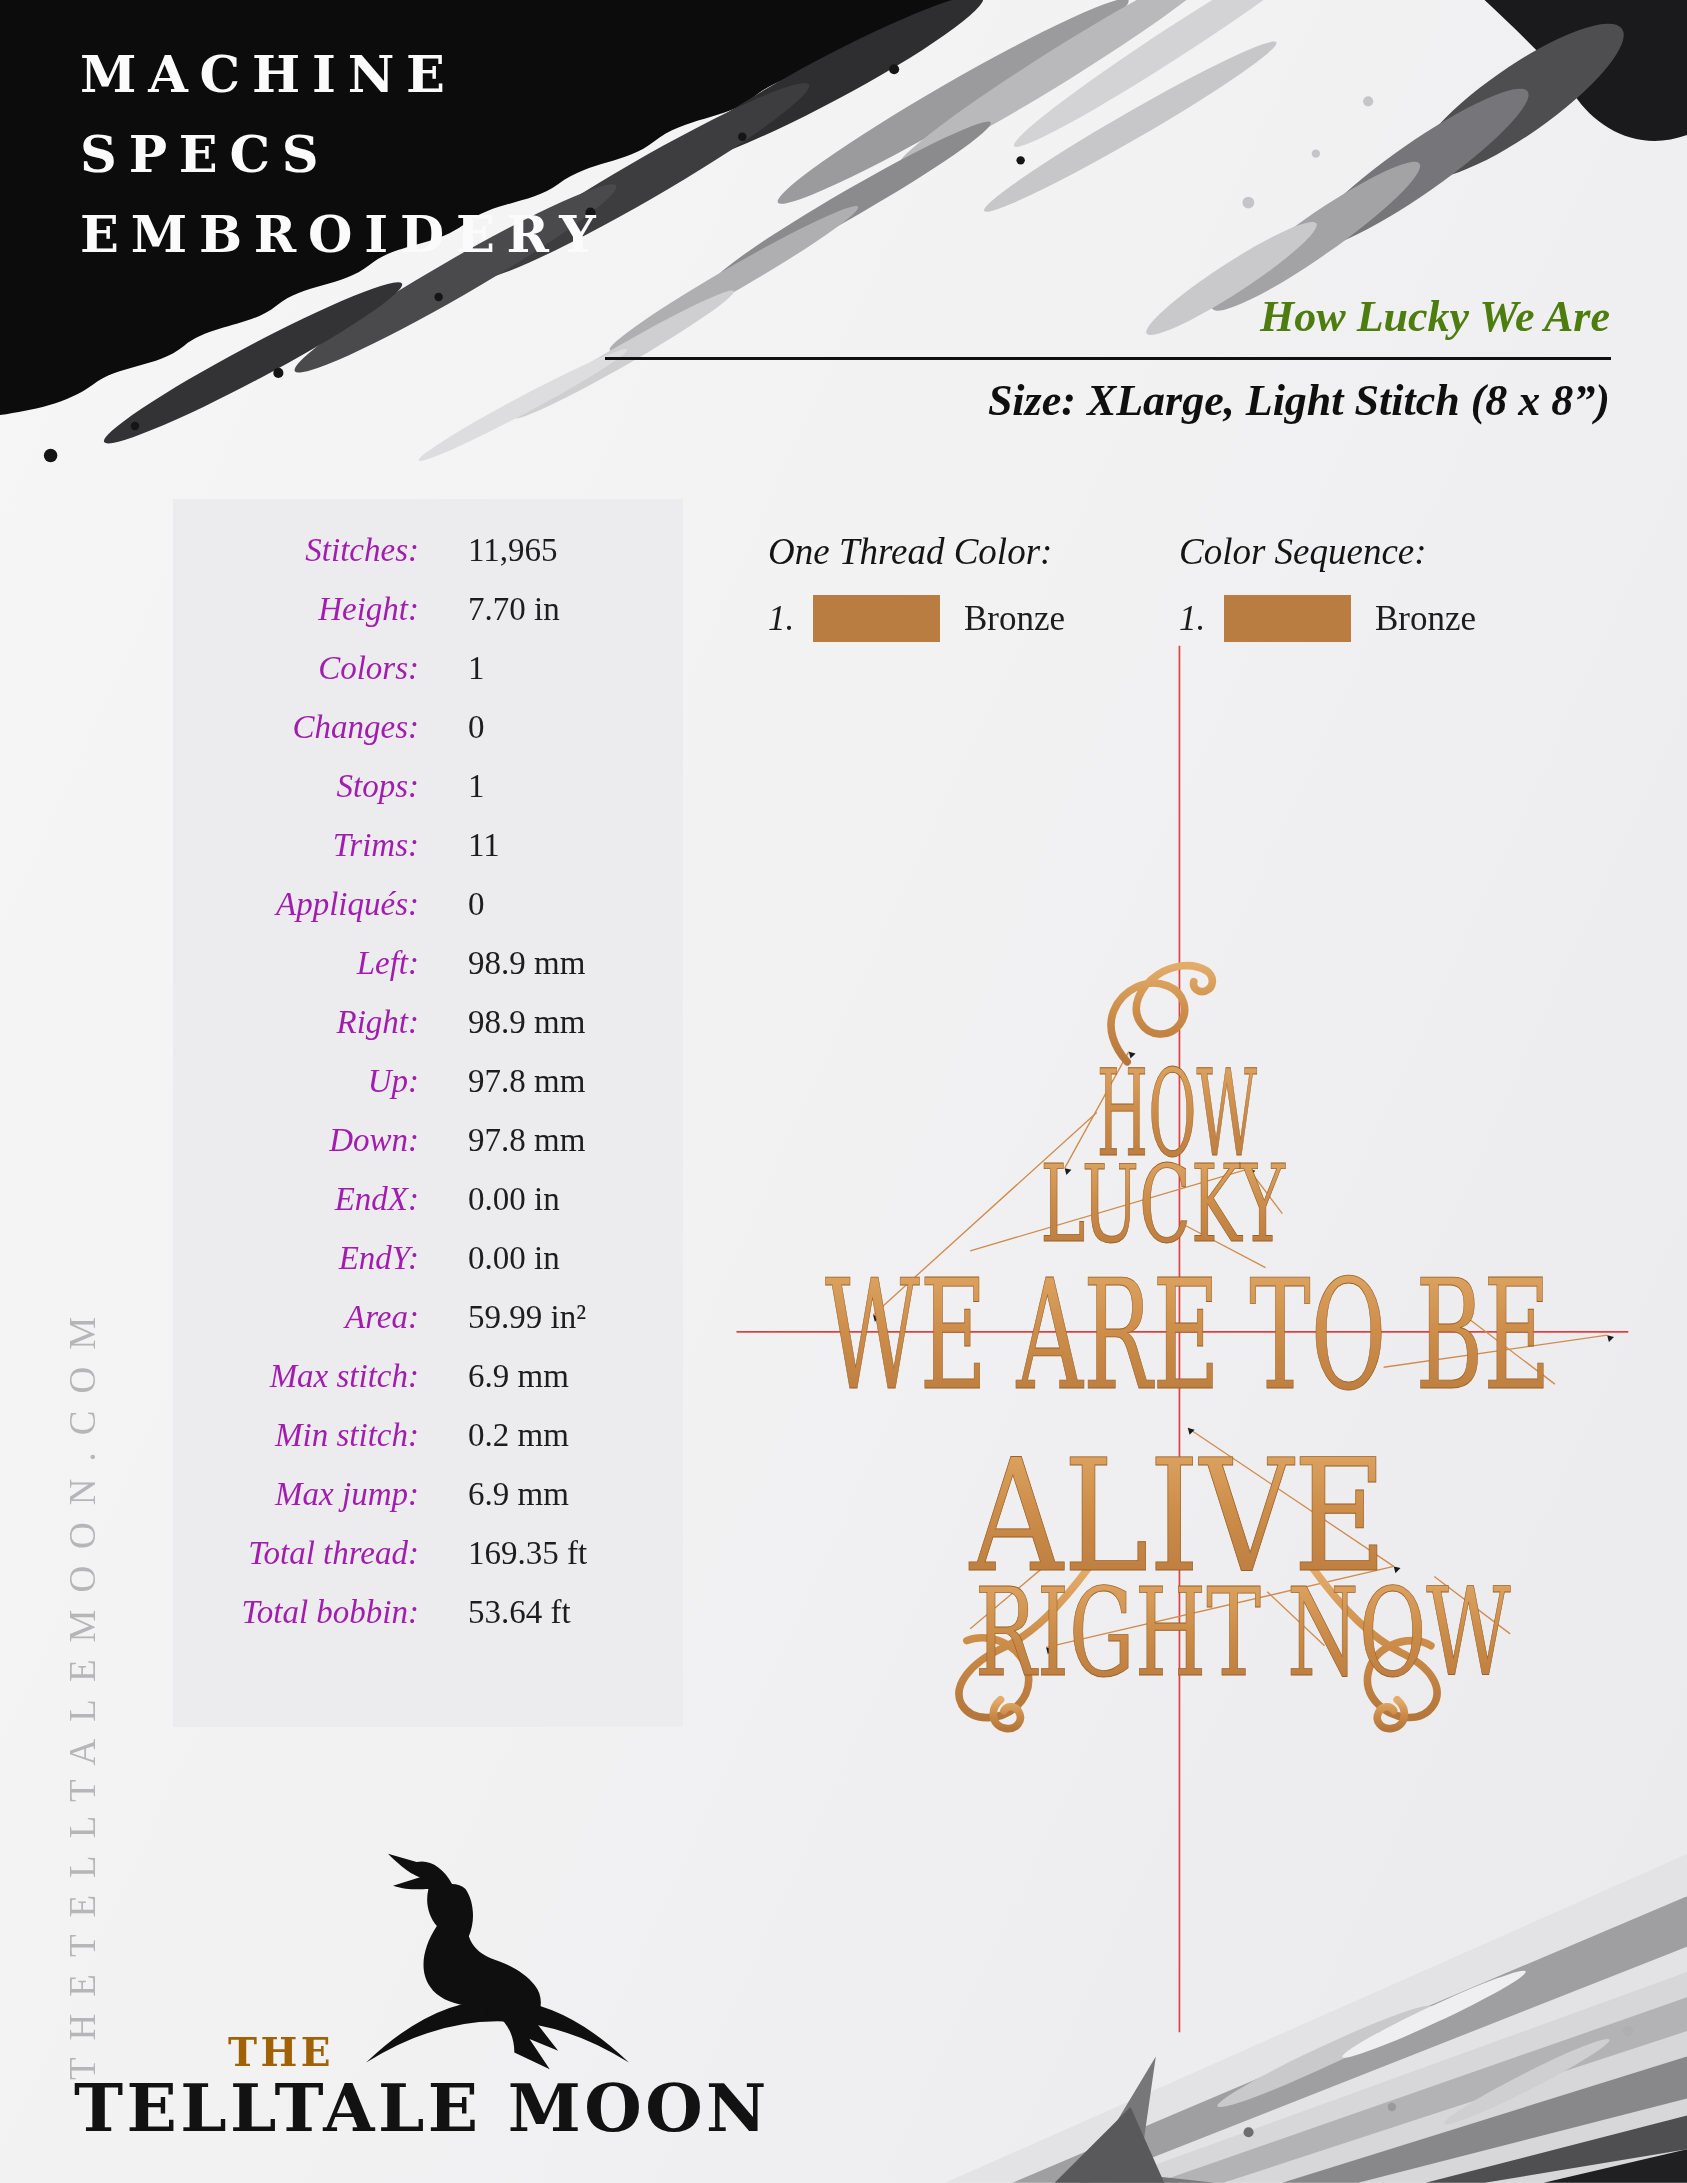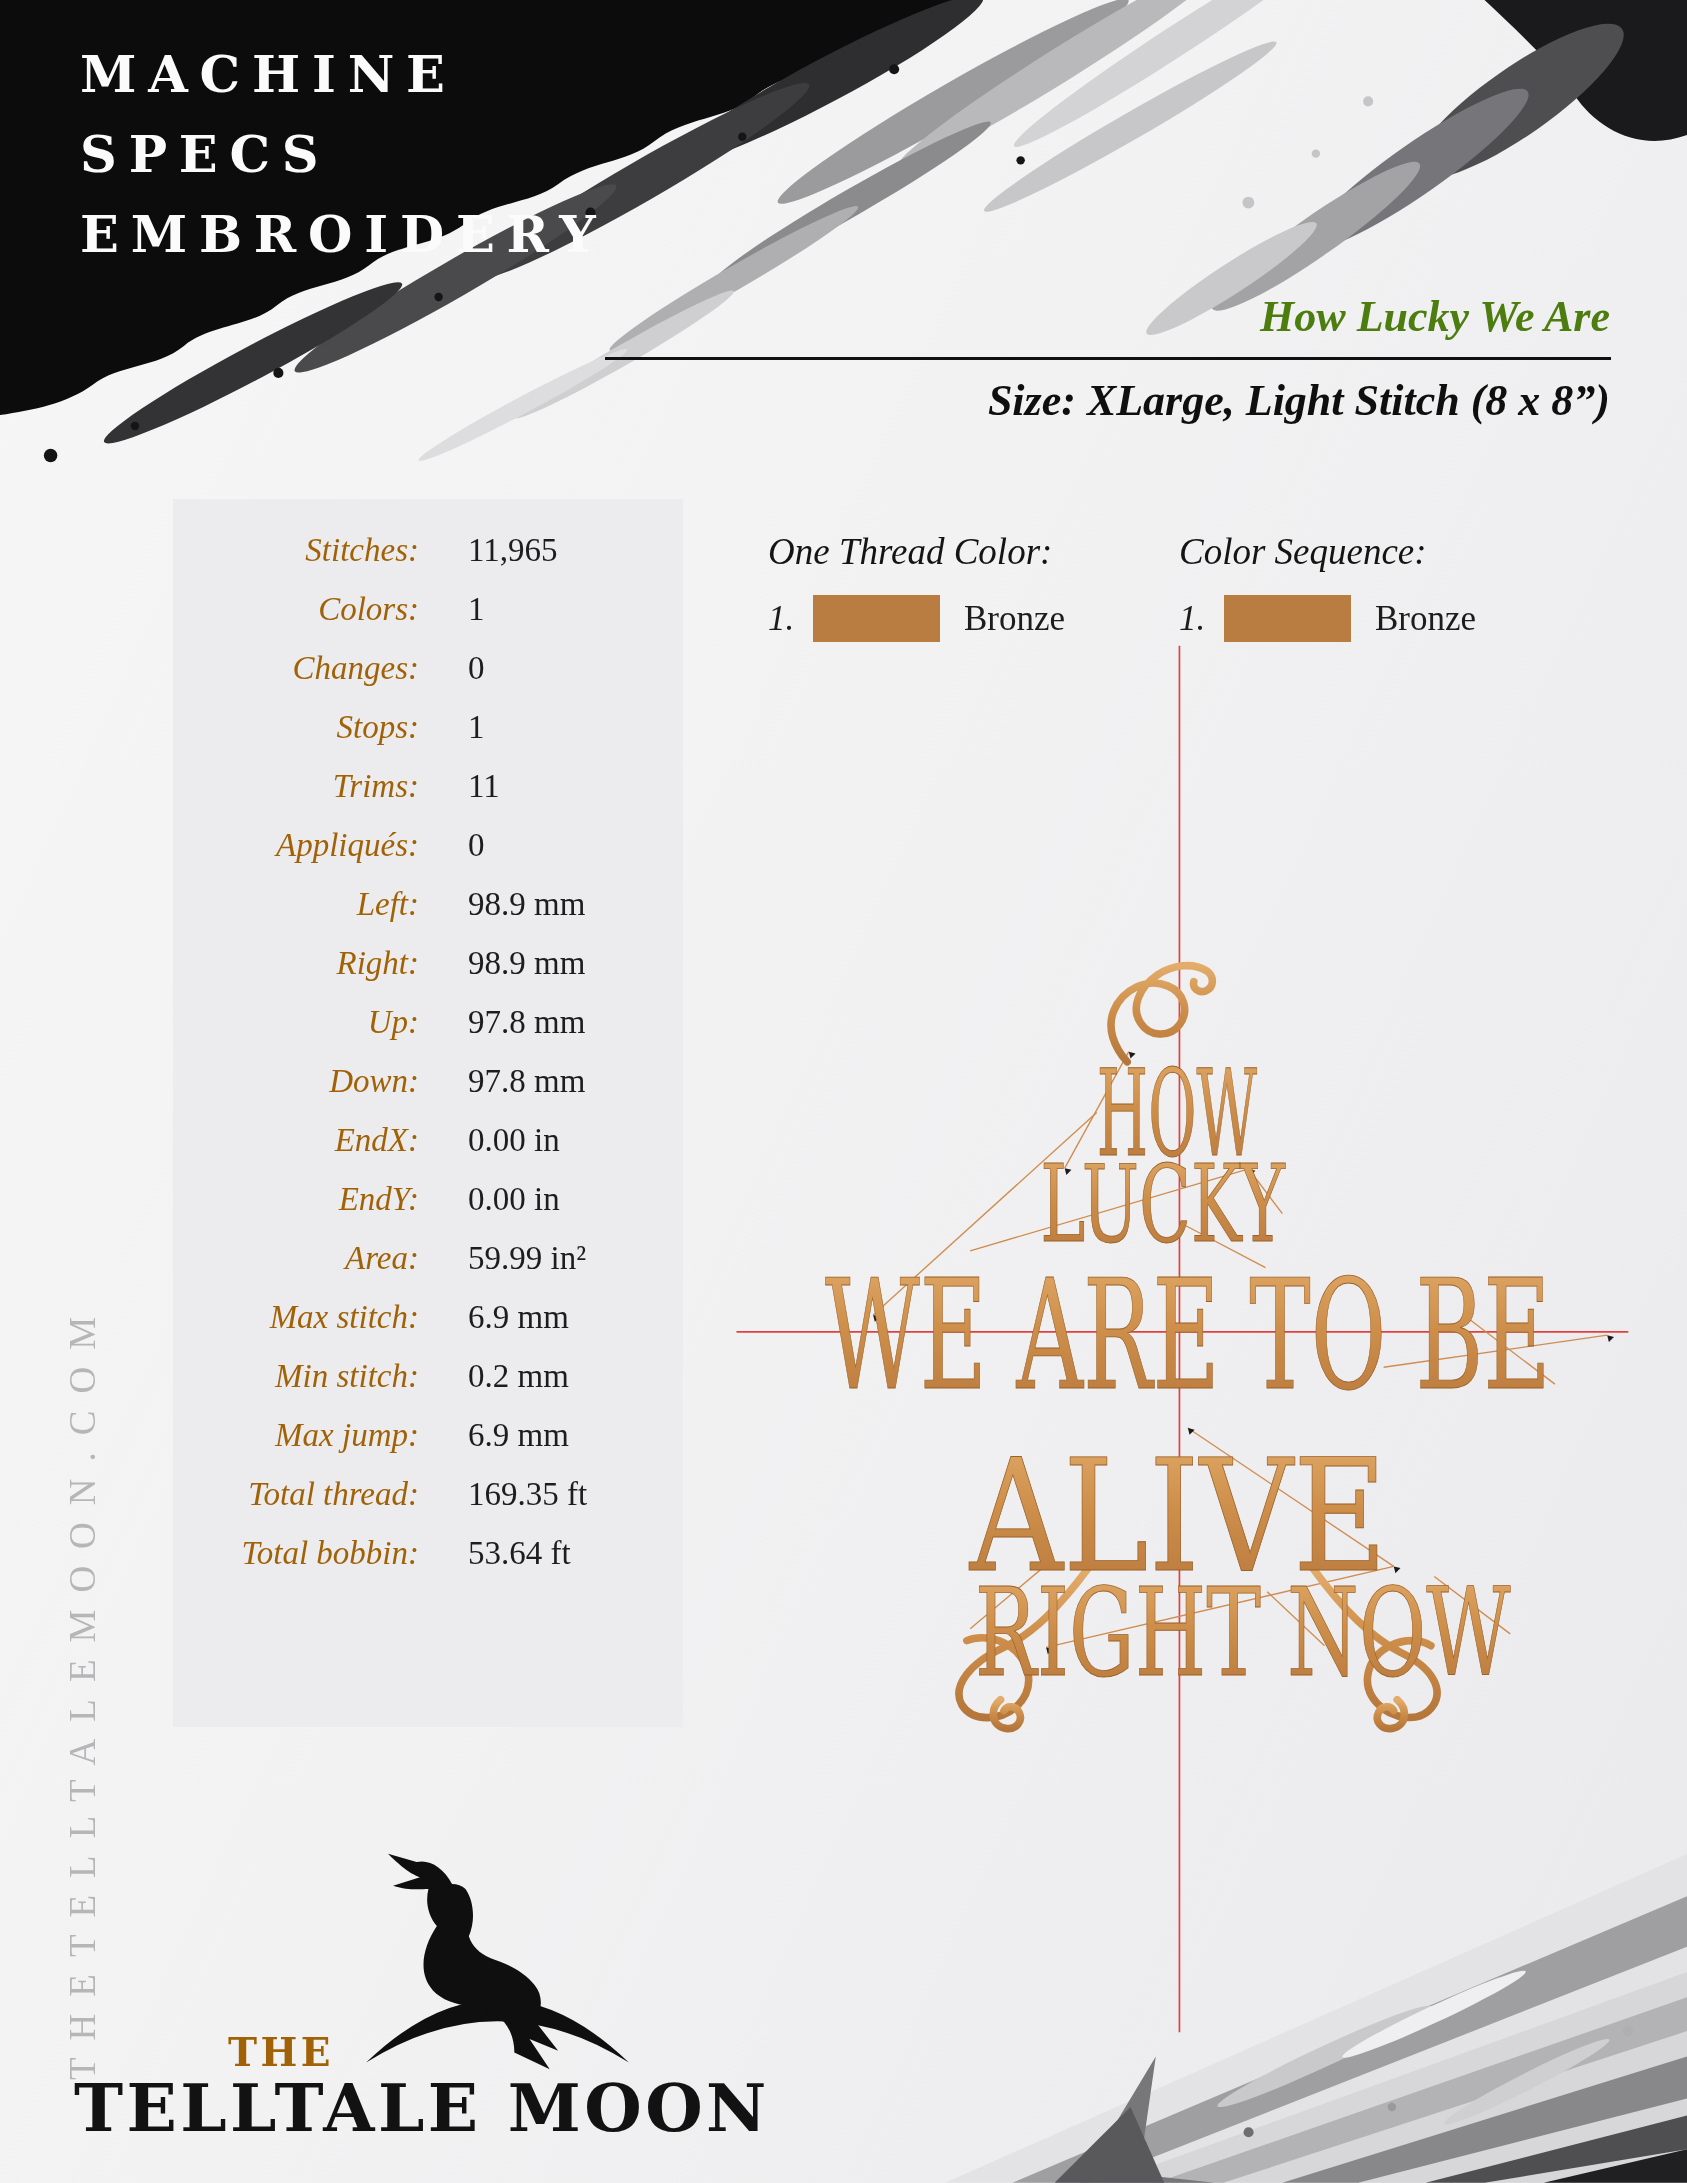--- a/index.html
+++ b/index.html
@@ -17,21 +17,21 @@
     font-weight:700;font-size:51px;line-height:80px;letter-spacing:11.8px;white-space:nowrap;}
   
   .design-header{left:591px;top:291px;width:1019px;text-align:right;}
   .design-name{font:italic 700 44px "Liberation Serif",serif;color:#4d7c0f;}
   .header-rule{margin-top:15px;height:3.4px;background:#101010;width:1006px;margin-left:13.5px;}
   .design-size{margin-top:15px;font:italic 700 44px "Liberation Serif",serif;color:#0f0f0f;}
   
   .specs-panel{left:173px;top:499px;width:510px;height:1228px;background:#ECECEE;}
   .specs-list{padding-top:22px;}
   .spec-row{height:59px;display:flex;align-items:center;}
-  .spec-label{width:246px;text-align:right;font:italic 400 33px "Liberation Serif",serif;color:#a16207;}
+  .spec-label{width:246px;text-align:right;font:italic 400 33px "Liberation Serif",serif;color:#a21caf;}
   .spec-value{margin-left:49px;font:400 33px "Liberation Serif",serif;color:#1d1d1d;}
   
   .thread-col{position:absolute;top:530px;}
   .thread-col.c1{left:768px;}
   .thread-col.c2{left:1179px;}
   .thread-heading{font:italic 400 37px "Liberation Serif",serif;color:#141414;}
   .thread-row{margin-top:22px;display:flex;align-items:center;}
   .thread-index{font:italic 400 35px "Liberation Serif",serif;width:35px;}
   .swatch{width:127px;height:47px;margin-left:10px;}
   .thread-name{margin-left:24px;font:400 35px "Liberation Serif",serif;}
@@ -109,20 +109,24 @@
   <div class="design-size">Size: XLarge, Light Stitch (8 x 8”)</div>
 </section>
 
 <aside class="abs specs-panel">
   <div class="specs-list">
   <div class="spec-row">
     <span class="spec-label">Stitches:</span>
     <span class="spec-value">11,965</span>
   </div>
 
+  <div class="spec-row">
+    <span class="spec-label">Height:</span>
+    <span class="spec-value">7.70 in</span>
+  </div>
 
 
   <div class="spec-row">
     <span class="spec-label">Colors:</span>
     <span class="spec-value">1</span>
   </div>
 
   <div class="spec-row">
     <span class="spec-label">Changes:</span>
     <span class="spec-value">0</span>

